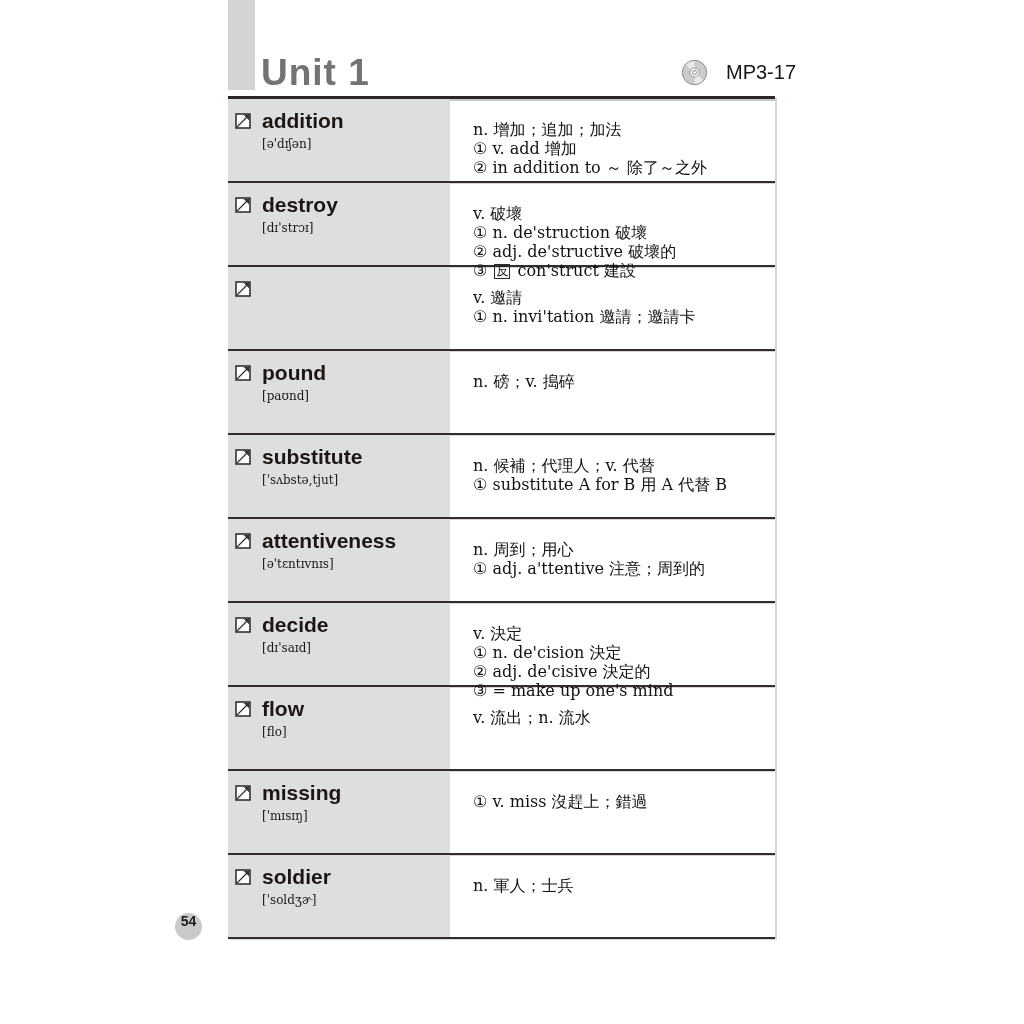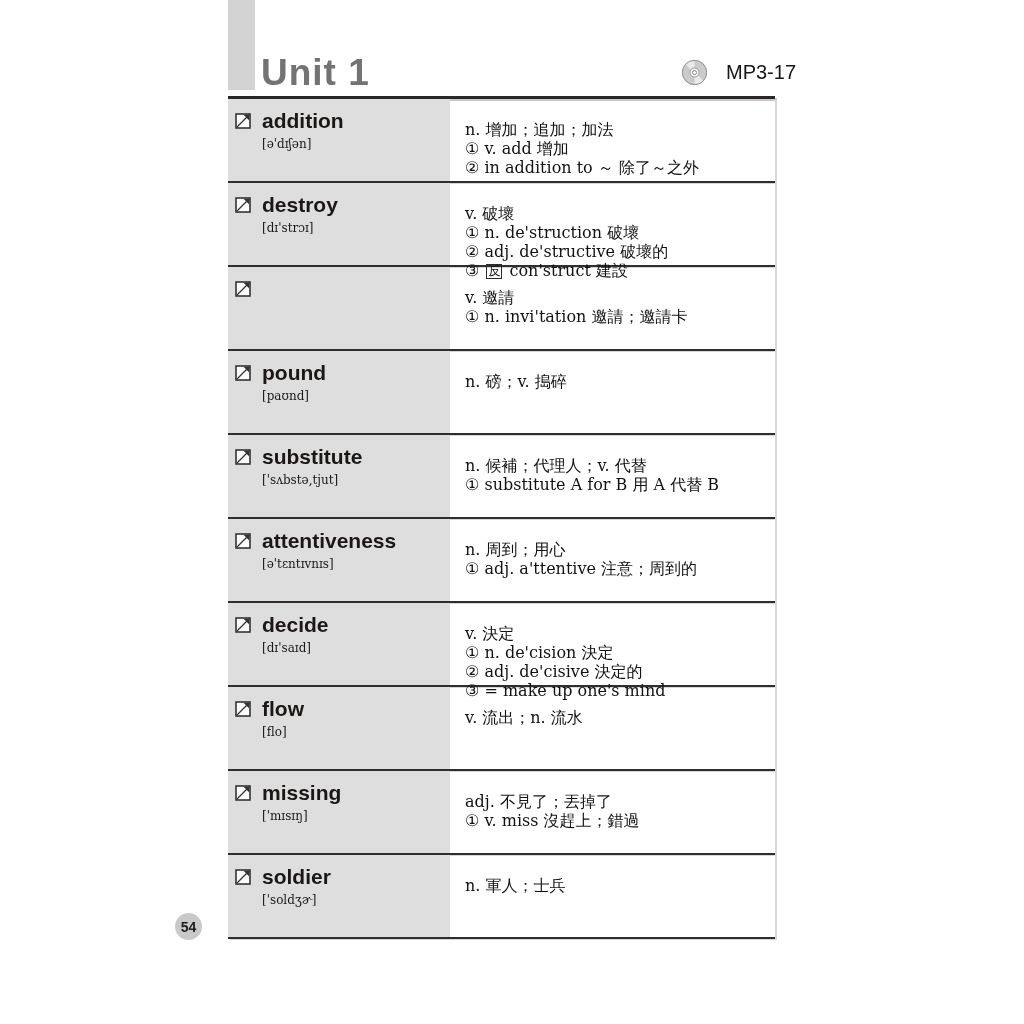--- a/index.html
+++ b/index.html
@@ -21,21 +21,21 @@
   }
   .header-rule{
     position:absolute;left:228px;top:96px;width:547px;height:3px;
     background:#2c2726;box-shadow:2px 2px 0 #c9c9c9;
   }
   .vocab-table{
     position:absolute;left:228px;top:99px;width:547px;
   }
   .row{
     display:flex;height:84px;box-sizing:border-box;
-    border-bottom:2px solid #322d2c;box-shadow:2px 1px 0 #d6d6d6;
+    border-bottom:2px solid #322d2c;box-shadow:2px 1px 0 #d6d6d6;gap:8px;
   }
   .cell-left{
     width:222px;box-sizing:border-box;background:#dfdede;
     padding:11px 0 0 7px;display:flex;gap:11px;
   }
   .checkbox{flex:0 0 auto;margin-top:3px;line-height:0;}
   .word{
     font-family:"Liberation Sans", sans-serif;font-weight:bold;
     font-size:21px;color:#1c1715;line-height:1.05;
   }
@@ -46,21 +46,21 @@
     flex:1;box-sizing:border-box;padding:21px 4px 0 15px;
     font-size:16px;line-height:19px;color:#121212;
   }
   .def-line{white-space:nowrap;}
   .boxed{
     display:inline-block;border:1.2px solid #2a2a2a;font-size:12px;line-height:13px;
     padding:0 1px;margin:0 2px;vertical-align:1px;
   }
   .page-number{
     position:absolute;left:175px;top:913px;width:27px;height:27px;border-radius:50%;
-    background:#c9c9c9;display:flex;align-items:center;justify-content:center;
+    background:#c9c9c9;display:flex;justify-content:center;
     font-family:"Liberation Sans", sans-serif;font-weight:bold;font-size:14px;color:#1d1d1d;
   }
 </style>
 </head>
 <body>
 
 <div class="page">
 
   <div class="accent-bar"></div>
 
@@ -249,21 +249,20 @@
           <line x1="2" y1="14" x2="14" y2="2" stroke="#333333" stroke-width="1.3"></line>
           <polygon points="8.5,1.8 14.2,1.8 14.2,7.5" fill="#333333"></polygon>
         </svg>
       </span>
       <div class="word-block">
         <div class="word">missing</div>
         <div class="phonetic">['mɪsɪŋ]</div>
       </div>
     </div>
     <div class="cell-right">
-          <div class="def-line">adj. 不見了；丟掉了</div>
           <div class="def-line">① v. miss 沒趕上；錯過</div>
         </div>
   </div>
 
   <div class="row">
     <div class="cell-left">
       <span class="checkbox">
         <svg width="16" height="16" viewBox="0 0 16 16">
           <rect x="1" y="1" width="14" height="14" fill="#ffffff" stroke="#333333" stroke-width="1.6"></rect>
           <line x1="2" y1="14" x2="14" y2="2" stroke="#333333" stroke-width="1.3"></line>

